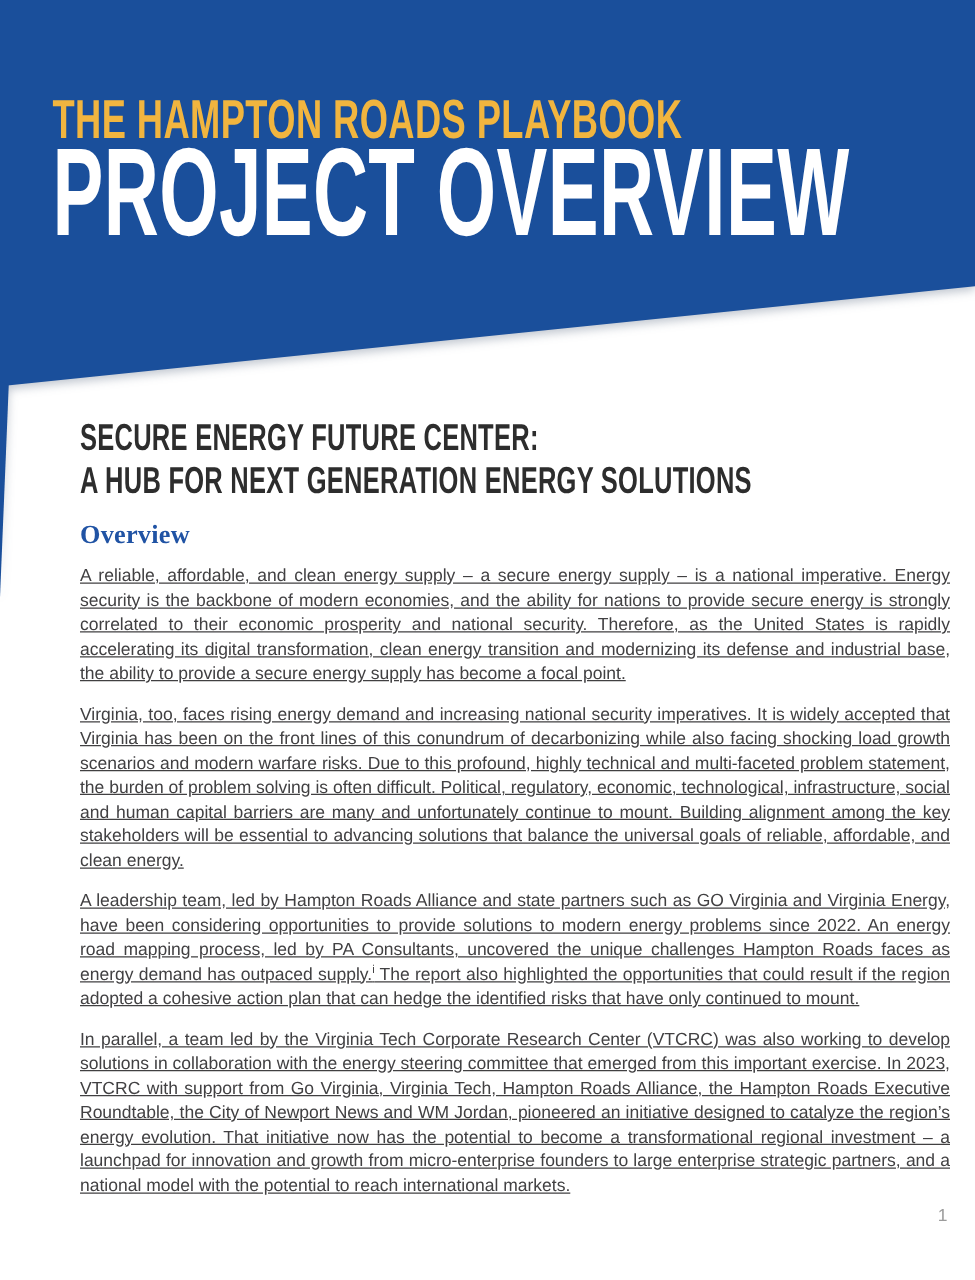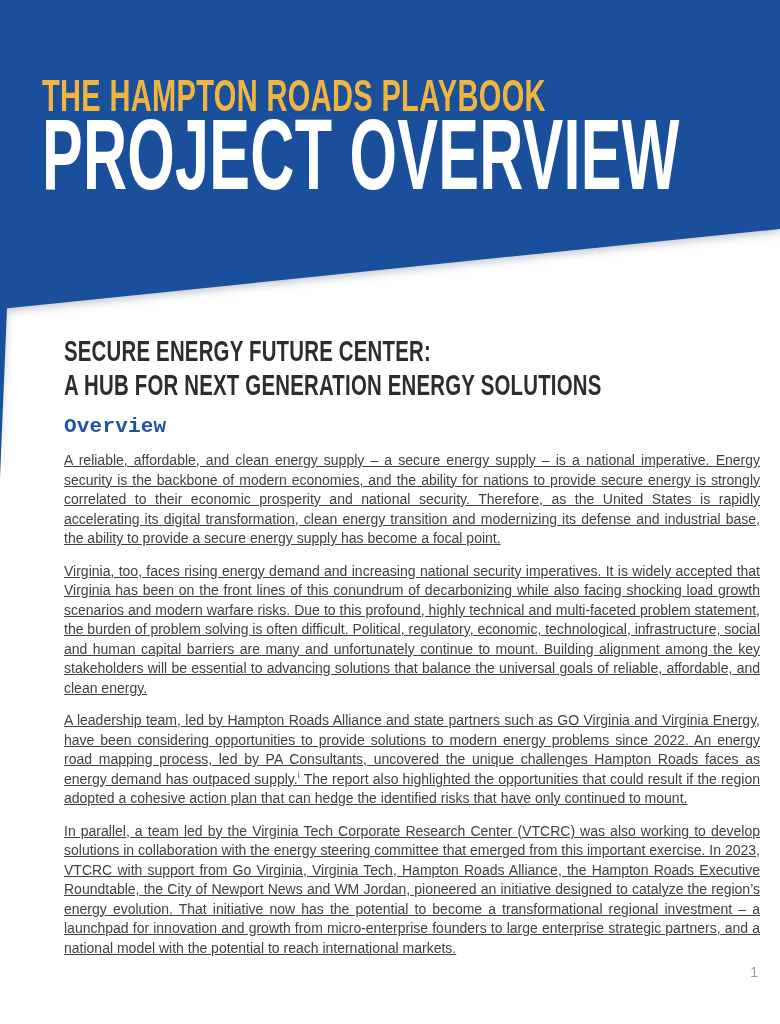--- a/index.html
+++ b/index.html
@@ -36,21 +36,21 @@
   }
   .sec-heading{
     font-size:30px;font-weight:bold;line-height:34px;
     color:var(--heading_dark);
     letter-spacing:.3px;
     white-space:nowrap;
     transform:scaleX(.68);transform-origin:0 0;
   }
   .overview{
     margin-top:12px;margin-bottom:11px;
-    font-family:Liberation Mono, monospace;
+    font-family:Liberation Serif, serif;
     font-size:21px;font-weight:bold;line-height:26px;
     color:var(--overview_blue);
     letter-spacing:.2px;
   }
   .body-copy p{
     margin:0 0 13px 0;
     font-size:14px;line-height:19.5px;
     color:var(--body_text);
     text-align:justify;
     text-justify:inter-word;

